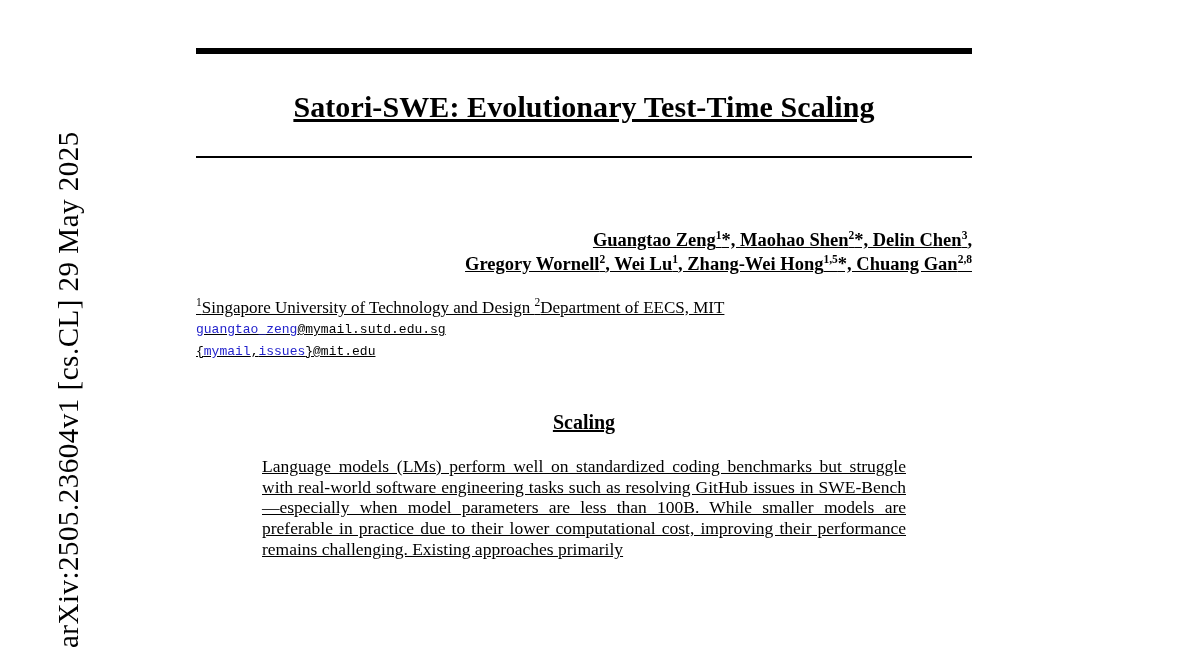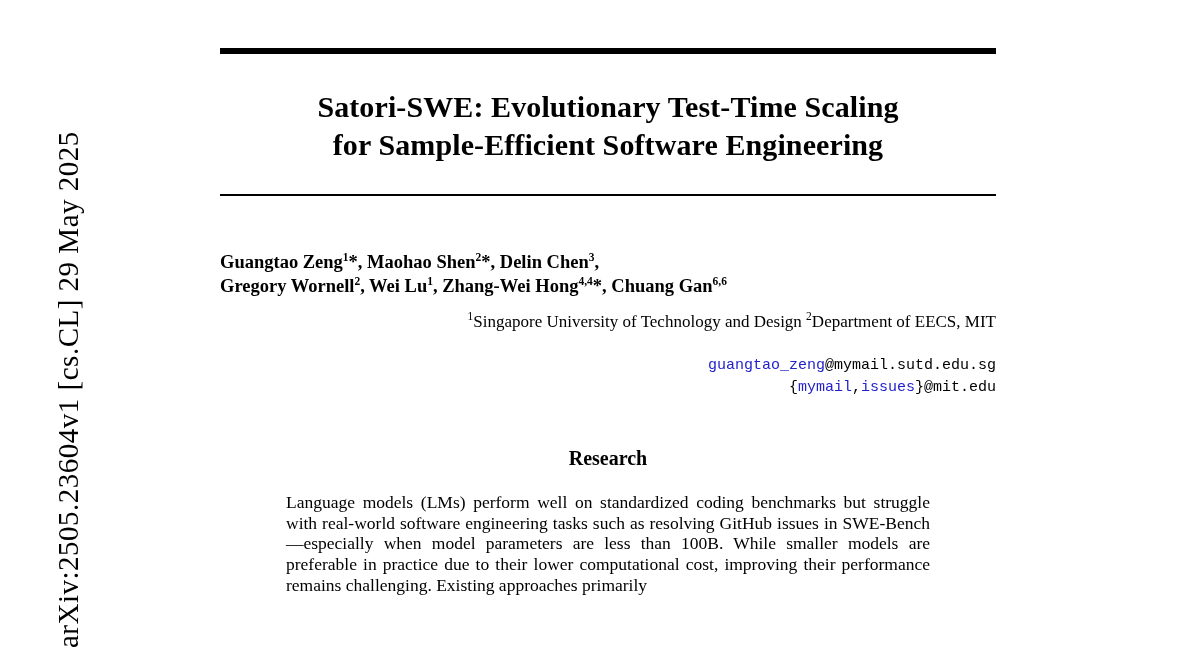--- a/index.html
+++ b/index.html
@@ -33,24 +33,25 @@
     color: #000;
     transform-origin: left top;
     transform: rotate(-90deg);
     left: 52px;
     top: 648px;
   }
 
   
   .paper {
     position: absolute;
-    left: 220px;
+    left: 196px;
     top: 0;
     width: 776px;
     height: 648px;
+    text-decoration: underline;
   }
 
   .rule-top {
     margin-top: 48px;
     height: 6px;
     background: #000;
     width: 100%;
   }
 
   .title {
@@ -65,50 +66,49 @@
   .title .line2 { display: block; }
 
   .rule-bottom {
     margin-top: 30px;
     height: 2px;
     background: #000;
     width: 100%;
   }
 
   .authors {
-    text-align: left;
-    margin-top: 54px;
+    text-align: right;
+    margin-top: 70px;
     font-size: 18.5px;
     line-height: 24px;
     font-weight: bold;
   }
   .authors .aline { display: block; }
   sup {
     font-size: 11.5px;
     font-weight: bold;
     vertical-align: super;
     line-height: 0;
   }
   .authors sup { font-weight: bold; }
 
   .affils {
-    text-align: right;
-    margin-top: 12px;
+    text-align: left;
+    margin-top: 20px;
     font-size: 17px;
     line-height: 23px;
     font-weight: normal;
   }
   .affils .aff-line { display: block; }
   .affils sup { font-weight: normal; font-size: 11.5px; }
 
   .emails {
-    text-align: right;
-    margin-top: 22px;
+    text-align: left;
     font-family: "Liberation Mono", monospace;
-    font-size: 15px;
+    font-size: 13px;
     line-height: 22px;
   }
   .emails .eline { display: block; }
   .link { color: #2222cc; }
 
   .abstract-head {
     text-align: center;
     margin-top: 48px;
     font-size: 20px;
     font-weight: bold;
@@ -129,38 +129,37 @@
 <div class="arxiv-stamp">
   <div class="arxiv-stamp-text">arXiv:2505.23604v1  [cs.CL]  29 May 2025</div>
 </div>
 
 <div class="paper">
 
   <div class="rule-top"></div>
 
   <div class="title">
     <span class="line1">Satori-SWE: Evolutionary Test-Time Scaling</span>
-    <span class="line2">for Sample-Efficient Software Engineering</span>
   </div>
 
   <div class="rule-bottom"></div>
 
   <div class="authors">
     <span class="aline">Guangtao Zeng<sup>1</sup>*, Maohao Shen<sup>2</sup>*, Delin Chen<sup>3</sup>,</span>
-    <span class="aline">Gregory Wornell<sup>2</sup>, Wei Lu<sup>1</sup>, Zhang-Wei Hong<sup>4,4</sup>*, Chuang Gan<sup>6,6</sup></span>
+    <span class="aline">Gregory Wornell<sup>2</sup>, Wei Lu<sup>1</sup>, Zhang-Wei Hong<sup>1,5</sup>*, Chuang Gan<sup>2,8</sup></span>
   </div>
 
   <div class="affils">
     <span class="aff-line"><sup>1</sup>Singapore University of Technology and Design <sup>2</sup>Department of EECS, MIT</span>
   </div>
 
   <div class="emails">
     <span class="eline"><span class="link">guangtao_zeng</span>@mymail.sutd.edu.sg</span>
     <span class="eline">{<span class="link">mymail</span>,<span class="link">issues</span>}@mit.edu</span>
   </div>
 
-  <div class="abstract-head">Research</div>
+  <div class="abstract-head">Scaling</div>
 
   <div class="abstract-body">
     <p>Language models (LMs) perform well on standardized coding benchmarks but struggle with real-world software engineering tasks such as resolving GitHub issues in SWE-Bench—especially when model parameters are less than 100B. While smaller models are preferable in practice due to their lower computational cost, improving their performance remains challenging. Existing approaches primarily</p>
   </div>
 
 </div>
 
 </body></html>

